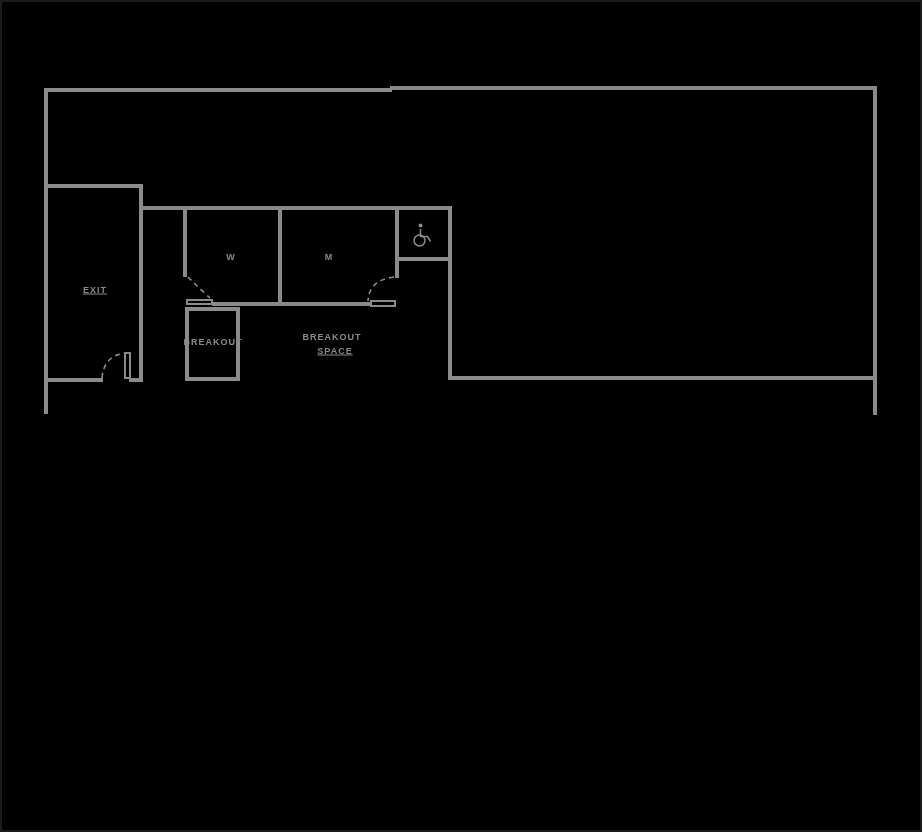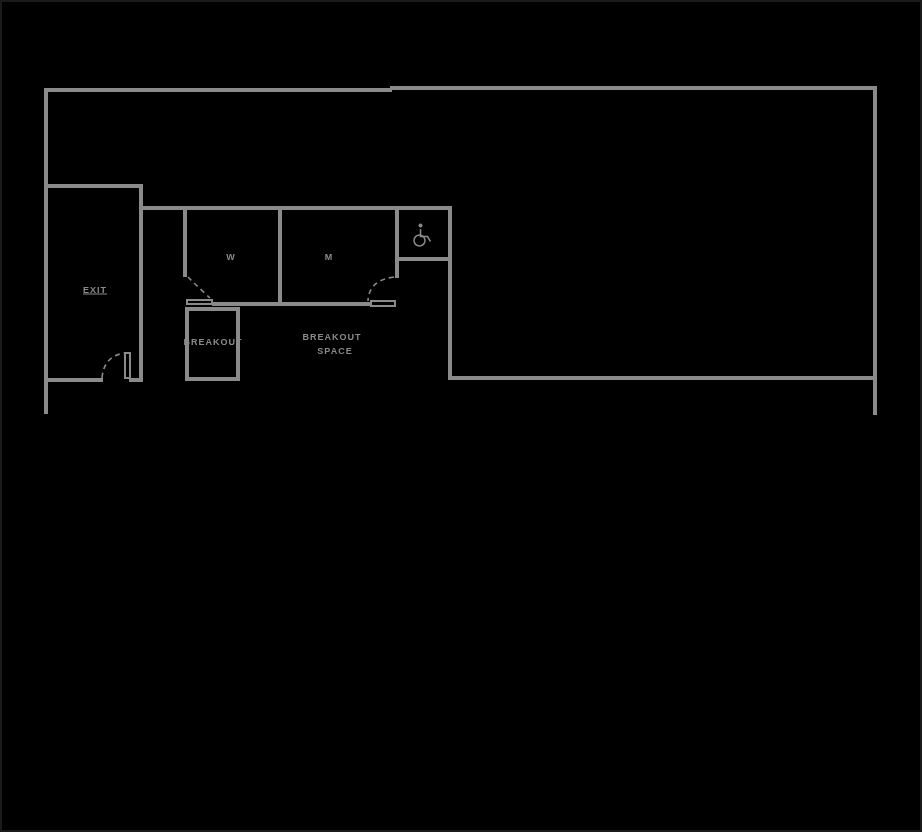--- a/index.html
+++ b/index.html
@@ -65,15 +65,15 @@
       <path class="icon-stroke" d="M420.5,229 L420.5,236.5 L427.5,236.5 L430.5,241.5"></path>
       <circle class="icon-stroke" cx="419.5" cy="240.5" r="5.5"></circle>
     </g>
   </svg>
 
   <div class="lbl" style="left:95px;top:290px;text-decoration:underline;">EXIT</div>
   <div class="lbl" style="left:231px;top:257px;">W</div>
   <div class="lbl" style="left:329px;top:257px;">M</div>
   <div class="lbl" style="left:213px;top:342px;">BREAKOUT</div>
   <div class="lbl" style="left:332px;top:337px;">BREAKOUT</div>
-  <div class="lbl" style="left:335px;top:351px;">SPACE</div>
+  <div class="lbl" style="left:335px;top:351px;text-decoration:underline;">SPACE</div>
 
 </div>
 
 </body></html>

